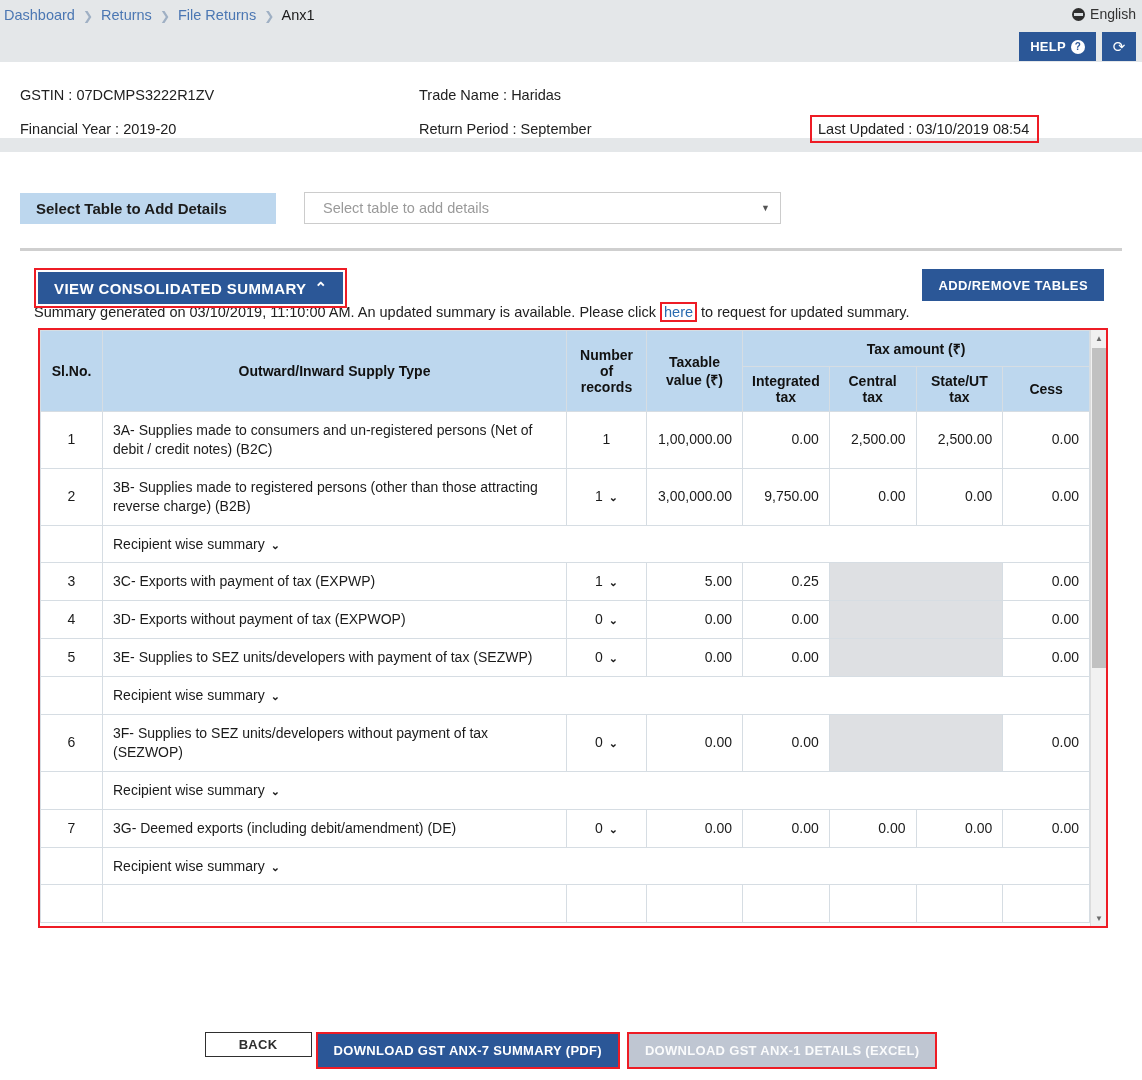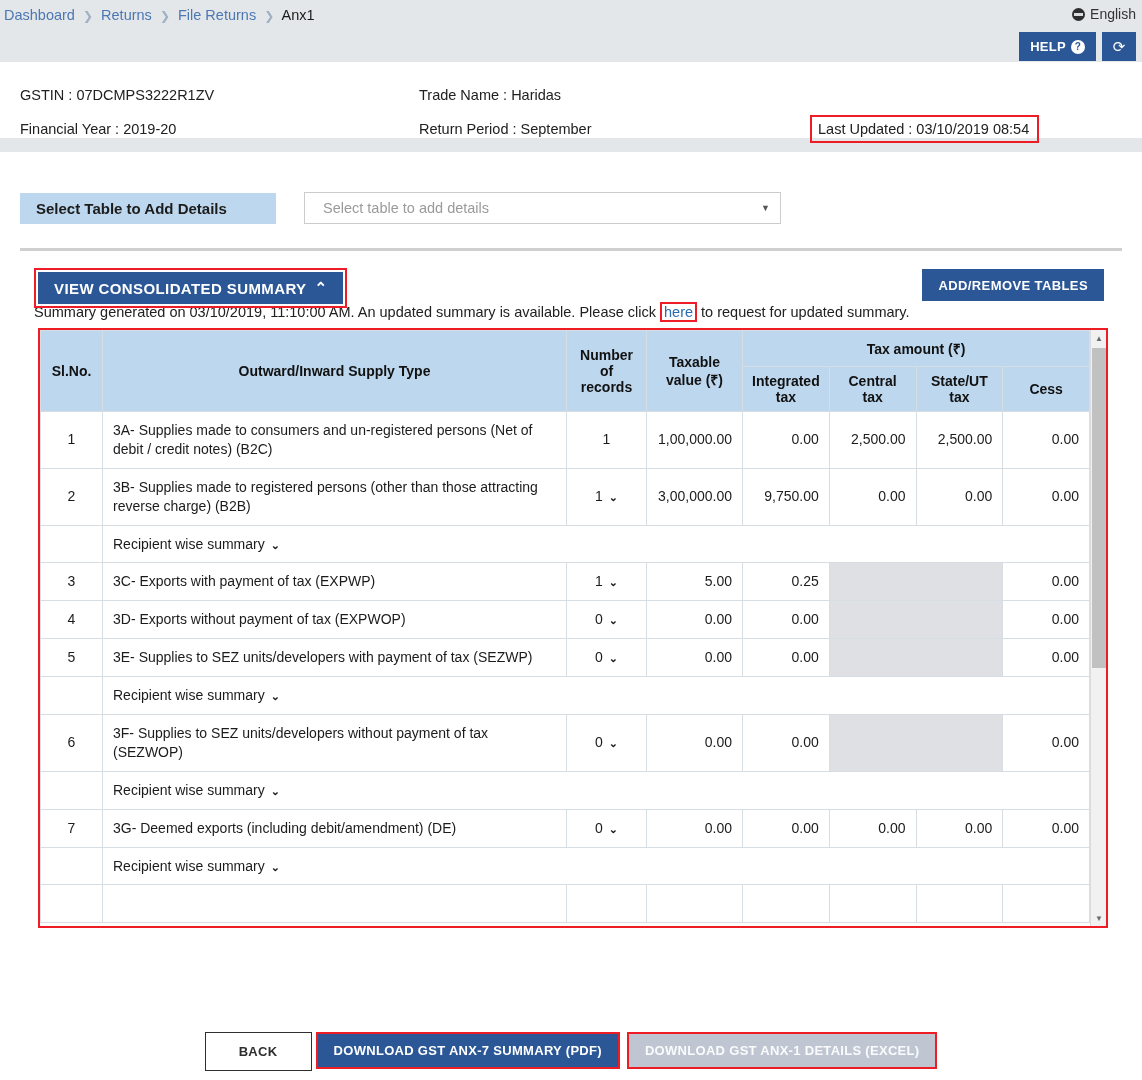--- a/index.html
+++ b/index.html
@@ -287,21 +287,21 @@
     left: 0; right: 0; top: 1032px;
     display: flex;
     justify-content: center;
     align-items: flex-start;
     gap: 0px;
   }
   .back-btn {
     background: #fff; color: #2f2f2f;
     border: 1px solid #2f2f2f;
     font-size: 13px; font-weight: bold;
-    height: 39px; width: 107px;
+    height: 25px; width: 107px;
     cursor: pointer;
     letter-spacing: .3px;
   }
   .dl-pdf-wrap { border: 2px solid #ee1c25; margin-left: 4px; }
   .dl-pdf {
     background: #2b5797; color: #fff; border: none;
     font-size: 13px; font-weight: bold;
     height: 33px; padding: 0 16px;
     cursor: pointer; letter-spacing: .3px;
   }

